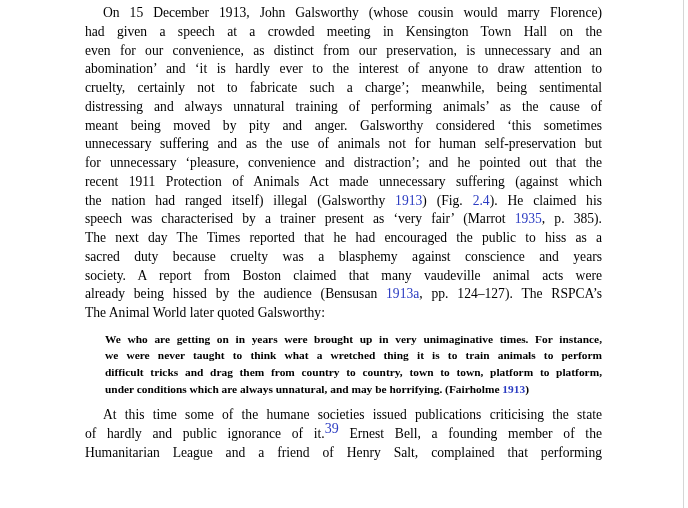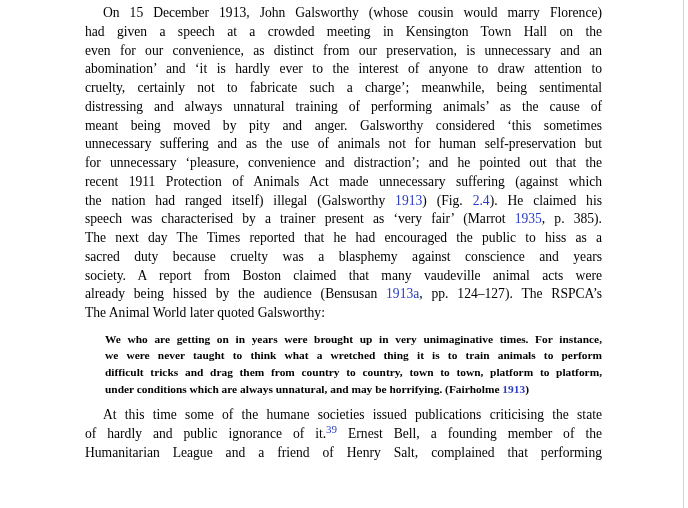--- a/index.html
+++ b/index.html
@@ -64,21 +64,21 @@
   }
   a.link {
     color: var(--link-color);
     text-decoration: none;
     cursor: pointer;
   }
   a.sup {
     color: var(--link-color);
     text-decoration: none;
     cursor: pointer;
-    font-size: 11px;
+    font-size: 14px;
     vertical-align: 5px;
     line-height: 0;
   }
   .page-edge-line {
     position: absolute;
     left: 683px;
     top: 0;
     width: 1px;
     height: 508px;
     background: var(--edge-color);

